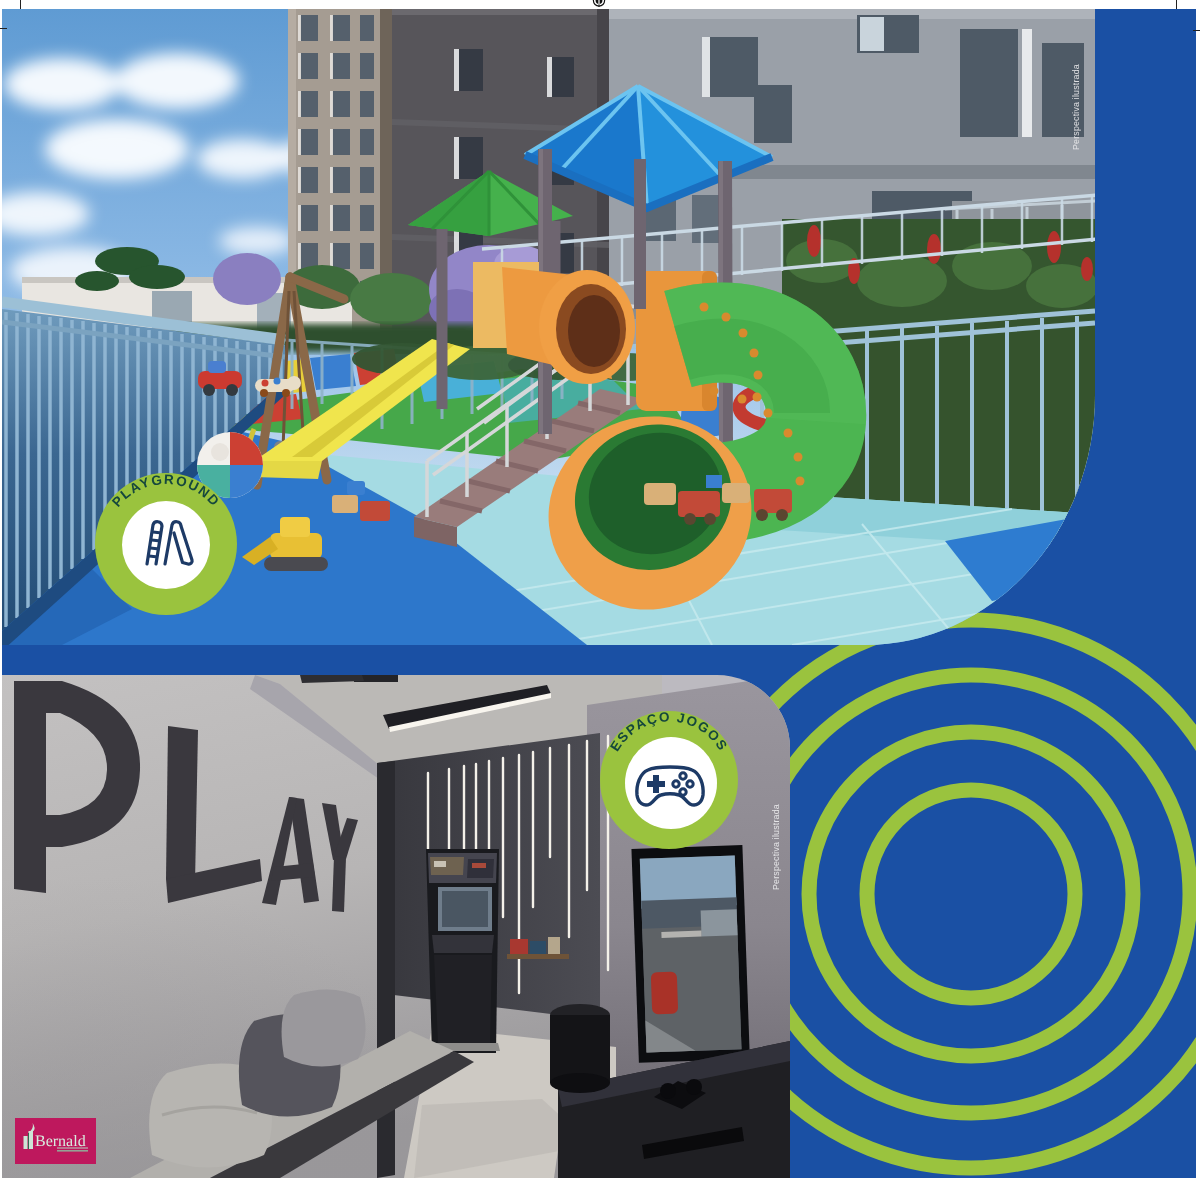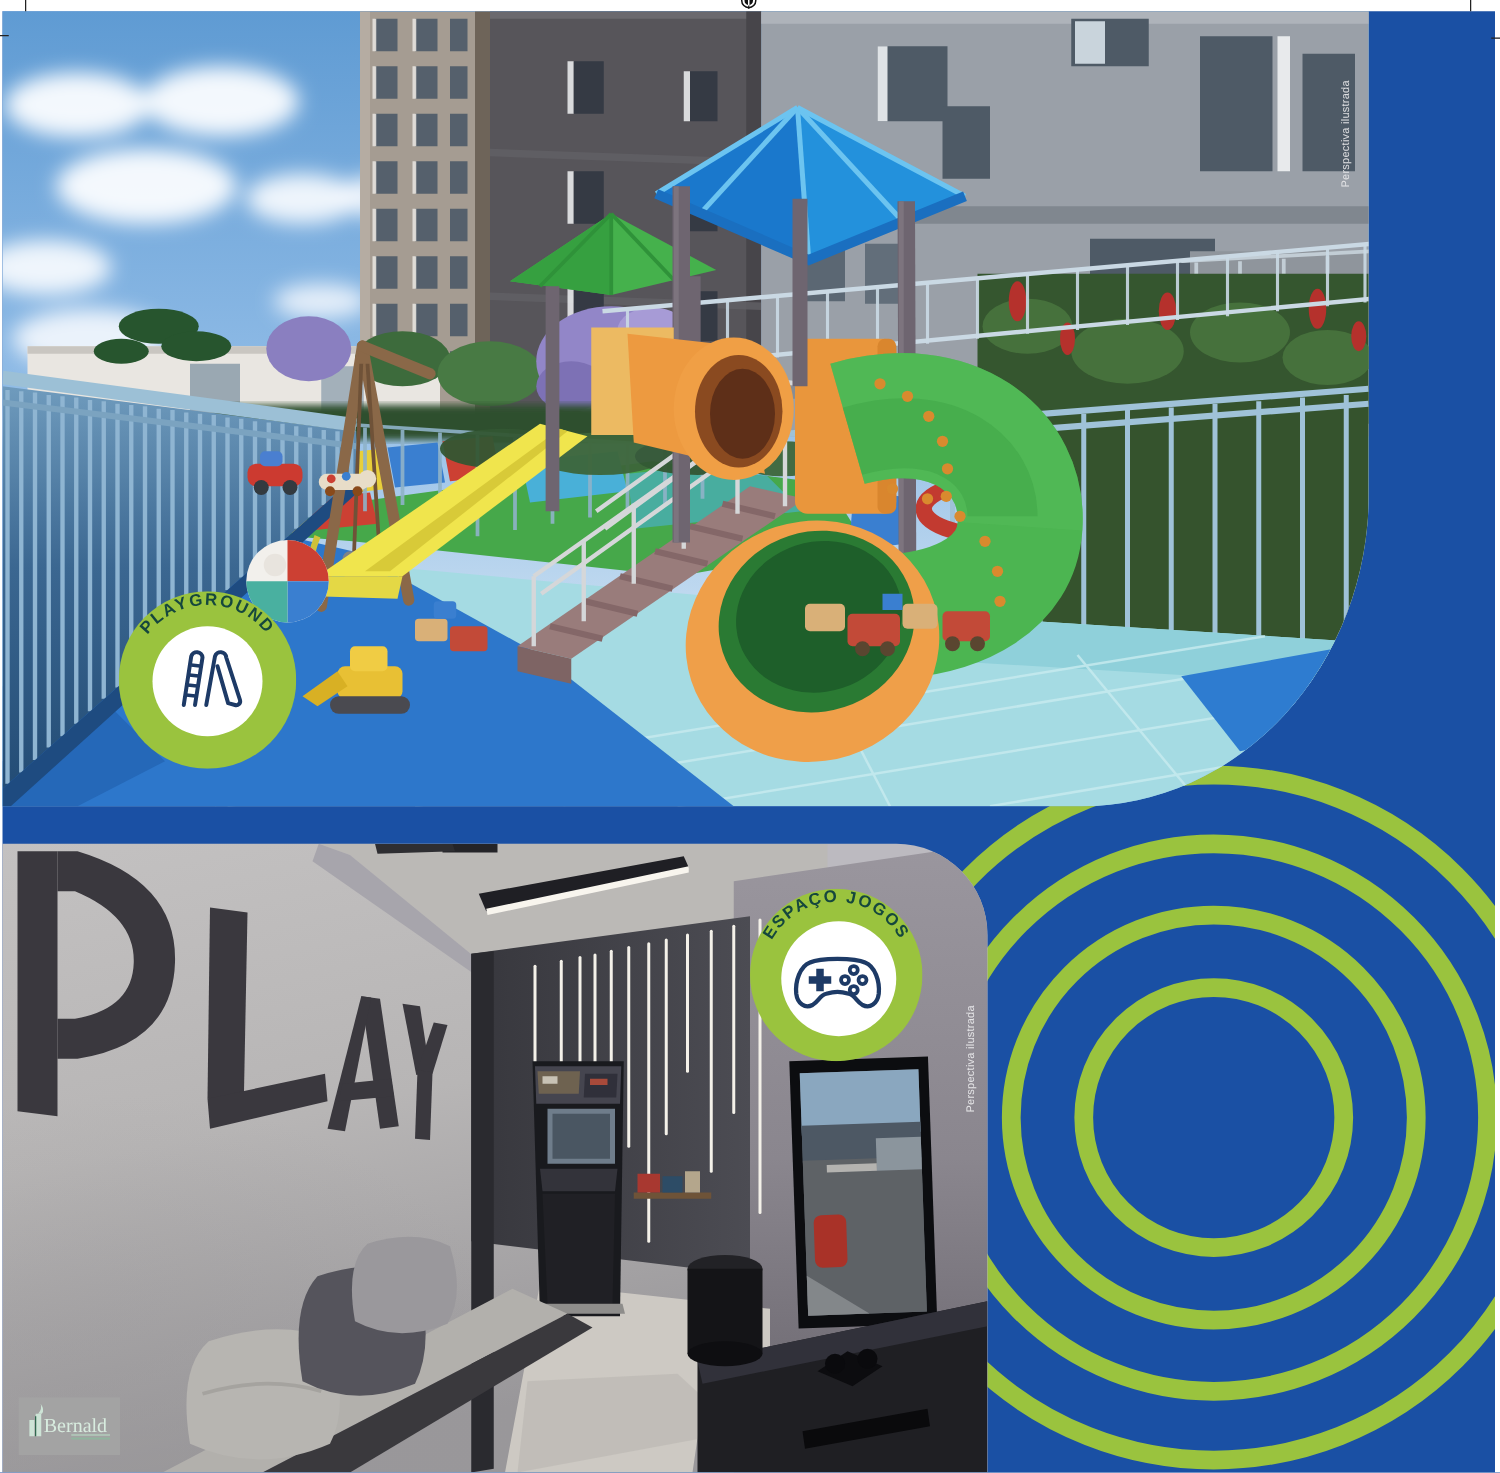--- a/index.html
+++ b/index.html
@@ -658,21 +658,21 @@
 <div class="abs" style="left:1071px;top:55px;width:14px;height:95px;">
   <div style="transform:rotate(-90deg) translate(-95px,0);transform-origin:0 0;width:95px;
        font-size:8.8px;color:#e6e6e8;opacity:0.95;white-space:nowrap;letter-spacing:0.2px;">Perspectiva ilustrada</div>
 </div>
 
 <div class="abs" style="left:771px;top:795px;width:14px;height:95px;">
   <div style="transform:rotate(-90deg) translate(-95px,0);transform-origin:0 0;width:95px;
        font-size:8.8px;color:#eaeaec;opacity:0.95;white-space:nowrap;letter-spacing:0.2px;">Perspectiva ilustrada</div>
 </div>
 
-<div class="abs" style="left:15px;top:1118px;width:81px;height:46px;background:#a3a3a3;">
+<div class="abs" style="left:15px;top:1118px;width:81px;height:46px;background:#be185d;">
   <svg width="81" height="46" viewBox="0 0 81 46">
     <g fill="#cde4d6">
       <rect x="8.5" y="18" width="4" height="13"></rect>
       <rect x="13.5" y="13" width="4.5" height="18"></rect>
       <path d="M15.5 13 Q19 9 17.5 5 Q21 10 18.5 13 Z"></path>
     </g>
     <rect x="13" y="15" width="1" height="16" fill="#31684f"></rect>
     <text x="20" y="27.5" font-family="Liberation Serif, serif" font-size="16" fill="#d8ecdf" text-rendering="geometricPrecision">Bernald</text>
     <rect x="42" y="29.5" width="31" height="1" fill="#b4d4c0"></rect>
     <rect x="42" y="32" width="31" height="1.6" fill="#8db89e" opacity="0.85"></rect>

